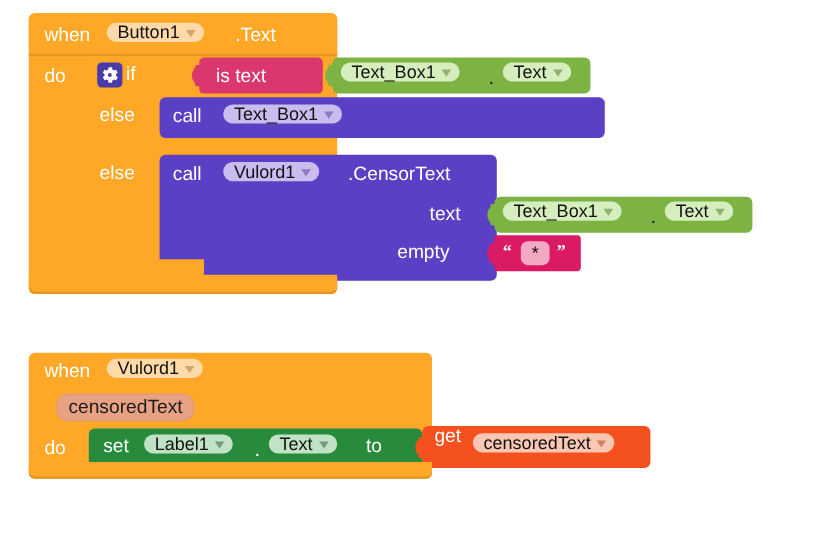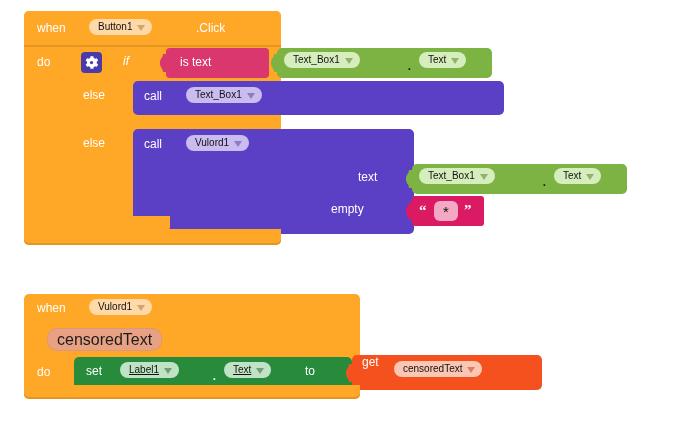--- a/index.html
+++ b/index.html
@@ -33,38 +33,38 @@
     box-shadow:inset 0 -2px 0 rgba(0,0,0,.10);
   }
   .ctl{background:#FFA726;border-radius:5px;}
   .purple{background:#5B3FC4;border-radius:5px;}
   .green{background:#7CB342;border-radius:5px;}
   .dgreen{background:#288B3C;border-radius:5px;}
   .crimson{background:#D9376E;border-radius:4px;}
   .pink{background:#DB1A64;border-radius:3px;}
   .orangeRed{background:#F4511E;border-radius:5px;}
 
-  .lbl{color:#ffffff;font-size:12px;line-height:1;white-space:nowrap;
+  .lbl{color:#ffffff;font-size:16px;line-height:1;white-space:nowrap;
        position:absolute;letter-spacing:0px;}
 
   
   .dd{position:absolute;display:flex;align-items:center;gap:5px;
       border-radius:11px;padding:0 7px 0 9px;height:16px;box-sizing:border-box;
-      font-size:10px;color:#111;white-space:nowrap;}
+      font-size:15px;color:#111;white-space:nowrap;}
   .dd .cap{line-height:1;}
   .dd .arw{width:0;height:0;border-left:4.5px solid transparent;
            border-right:4.5px solid transparent;border-top:6px solid #6b5e4c;
            opacity:.65;margin-top:1px;}
   .dd.onOrange{background:#FFD9A8;}
   .dd.onOrange .arw{border-top-color:#b58a52;}
   .dd.onPurple{background:#CBBCF0;}
   .dd.onPurple .arw{border-top-color:#6a5aa8;}
   .dd.onGreen{background:#D6EDBD;}
   .dd.onGreen .arw{border-top-color:#6e9047;}
-  .dd.onDGreen{background:#BFE3C4;text-decoration:underline;}
+  .dd.onDGreen{background:#BFE3C4;}
   .dd.onDGreen .arw{border-top-color:#4b7a52;}
   .dd.onRed{background:#FBC7B3;}
   .dd.onRed .arw{border-top-color:#c2593a;}
 
   
   .chip{position:absolute;background:#E8A183;border-radius:10px;height:23px;
         display:flex;align-items:center;padding:0 10px;box-sizing:border-box;
         font-size:16px;color:#1c1c1c;white-space:nowrap;
         box-shadow:inset 0 0 0 1px rgba(0,0,0,.05);}
 
@@ -92,35 +92,35 @@
 
   <div class="blk evt" style="left:24px;top:11px;width:257px;height:234px;"></div>
 
   <div class="blk evt" style="left:24px;top:11px;width:257px;height:36px;border-radius:5px 5px 0 0;"></div>
 
   <div class="lbl" style="left:37px;top:22px;">when</div>
   <div class="dd onOrange" style="left:89px;top:19px;">
     <span class="cap">Button1</span>
     <span class="arw"></span>
   </div>
-  <div class="lbl" style="left:196px;top:22px;">.Click</div>
+  <div class="lbl" style="left:196px;top:22px;">.Text</div>
 
   <div class="lbl" style="left:37px;top:56px;">do</div>
 
   <div class="blk ctl" style="left:70px;top:47px;width:100px;height:185px;"></div>
   <div class="blk ctl" style="left:70px;top:47px;width:100px;height:33px;"></div>
 
   <div class="gear" style="left:81px;top:52px;">
     <svg width="15" height="15" viewBox="0 0 24 24" aria-hidden="true">
       <path fill="#ffffff" d="M12 8.2a3.8 3.8 0 1 0 0 7.6 3.8 3.8 0 0 0 0-7.6zm0 5.9a2.1 2.1 0 1 1 0-4.2 2.1 2.1 0 0 1 0 4.2z"></path>
       <path fill="#ffffff" d="M20.3 13.2c.05-.39.08-.79.08-1.2s-.03-.81-.08-1.2l2.04-1.55a.5.5 0 0 0 .12-.64l-1.93-3.34a.5.5 0 0 0-.61-.22l-2.4.96a7.6 7.6 0 0 0-2.08-1.2l-.36-2.55a.5.5 0 0 0-.5-.43h-3.86a.5.5 0 0 0-.5.43l-.36 2.55c-.75.3-1.45.71-2.08 1.2l-2.4-.96a.5.5 0 0 0-.61.22L2.84 8.61a.5.5 0 0 0 .12.64L5 10.8c-.05.39-.08.79-.08 1.2s.03.81.08 1.2l-2.04 1.55a.5.5 0 0 0-.12.64l1.93 3.34c.13.22.39.31.61.22l2.4-.96c.63.49 1.33.9 2.08 1.2l.36 2.55c.04.25.25.43.5.43h3.86c.25 0 .46-.18.5-.43l.36-2.55c.75-.3 1.45-.71 2.08-1.2l2.4.96c.22.09.48 0 .61-.22l1.93-3.34a.5.5 0 0 0-.12-.64L20.3 13.2z"></path>
       <circle cx="12" cy="12" r="2.6" fill="#4A3BAA"></circle>
     </svg>
   </div>
-  <div class="lbl" style="left:123px;top:55px;font-style:italic;">if</div>
+  <div class="lbl" style="left:105px;top:55px;">if</div>
 
   <div class="blk crimson" style="left:166px;top:48px;width:103px;height:30px;"></div>
   <svg class="plug" style="left:160px;top:54px;" viewBox="0 0 9 18">
     <path d="M9 0 H3 C3 4 0 4 0 9 C0 14 3 14 3 18 H9 Z" fill="#D9376E"></path>
   </svg>
   <div class="lbl" style="left:180px;top:56px;">is text</div>
 
   <div class="blk green" style="left:277px;top:48px;width:215px;height:30px;"></div>
   <svg class="plug" style="left:271px;top:54px;" viewBox="0 0 9 18">
     <path d="M9 0 H3 C3 4 0 4 0 9 C0 14 3 14 3 18 H9 Z" fill="#7CB342"></path>
@@ -145,20 +145,21 @@
   </div>
 
   <div class="lbl" style="left:83px;top:137px;">else</div>
 
   <div class="blk purple" style="left:133px;top:129px;width:281px;height:105px;"></div>
   <div class="lbl" style="left:144px;top:138px;">call</div>
   <div class="dd onPurple" style="left:186px;top:135px;">
     <span class="cap">Vulord1</span>
     <span class="arw"></span>
   </div>
+  <div class="lbl" style="left:290px;top:138px;">.CensorText</div>
 
   <div class="lbl" style="left:358px;top:171px;">text</div>
   <div class="blk green" style="left:412px;top:164px;width:215px;height:30px;"></div>
   <svg class="plug" style="left:406px;top:170px;" viewBox="0 0 9 18">
     <path d="M9 0 H3 C3 4 0 4 0 9 C0 14 3 14 3 18 H9 Z" fill="#7CB342"></path>
   </svg>
   <div class="dd onGreen" style="left:419px;top:168px;">
     <span class="cap">Text_Box1</span>
     <span class="arw"></span>
   </div>

